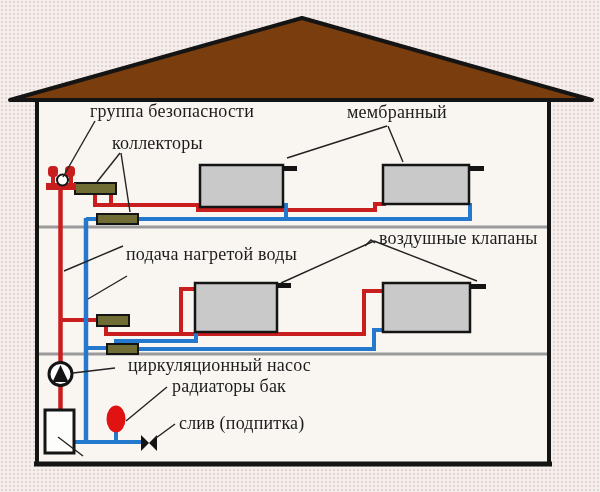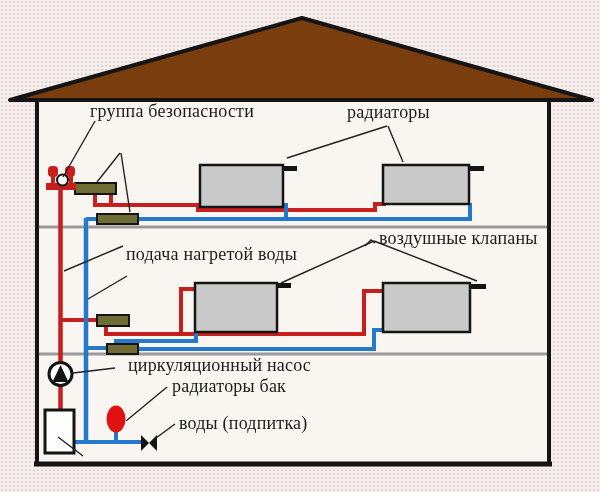--- a/index.html
+++ b/index.html
@@ -126,20 +126,21 @@
       <line x1="123" y1="246" x2="64" y2="271"></line>
       <line x1="127" y1="276" x2="88" y2="299"></line>
       <line x1="115" y1="368" x2="73" y2="373"></line>
       <line x1="167" y1="387" x2="126" y2="421"></line>
       <line x1="175" y1="424" x2="156" y2="438"></line>
       <line x1="58" y1="437" x2="83" y2="456"></line>
     </g>
   </svg>
 
   <div class="lbl" style="left:90px;top:102px">группа безопасности</div>
-  <div class="lbl" style="left:347px;top:103px">радиаторы</div>
+  <div class="lbl" style="left:112px;top:134px">коллекторы</div>
+  <div class="lbl" style="left:347px;top:103px">мембранный</div>
   <div class="lbl" style="left:126px;top:245px">подача нагретой воды</div>
   <div class="lbl" style="left:128px;top:356px">циркуляционный насос</div>
   <div class="lbl" style="left:379px;top:229px">воздушные клапаны</div>
   <div class="lbl" style="left:172px;top:377px">радиаторы бак</div>
-  <div class="lbl" style="left:179px;top:414px">воды (подпитка)</div>
+  <div class="lbl" style="left:179px;top:414px">слив (подпитка)</div>
 
 </div>
 
 </body></html>

